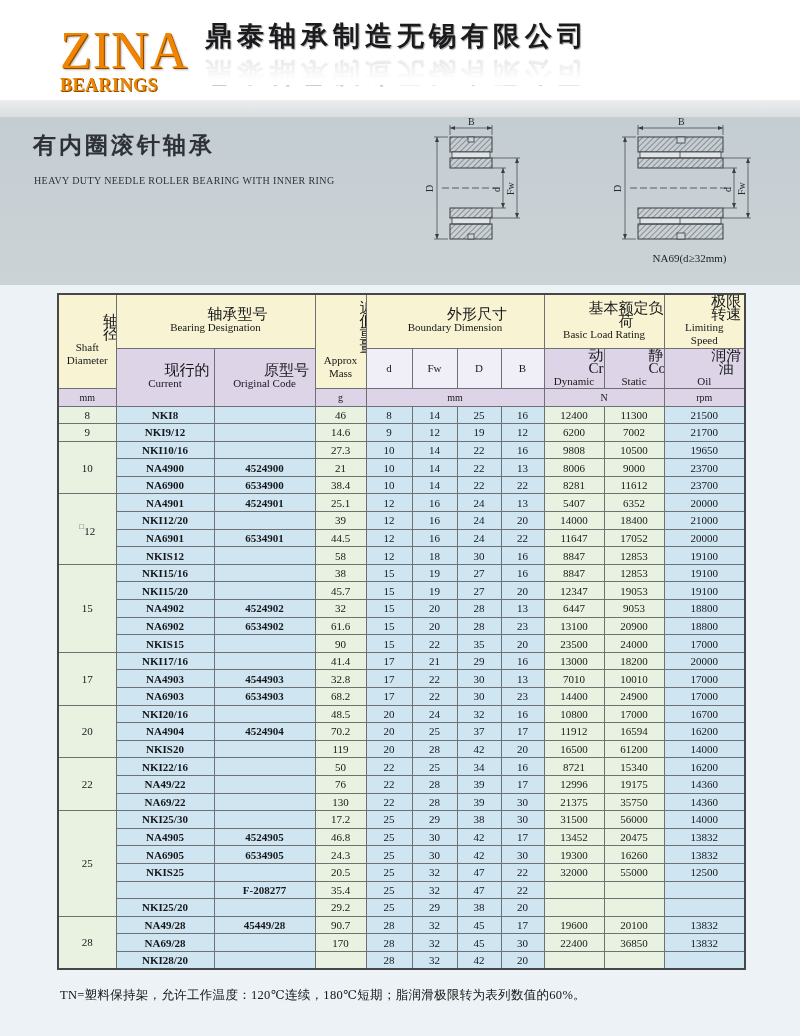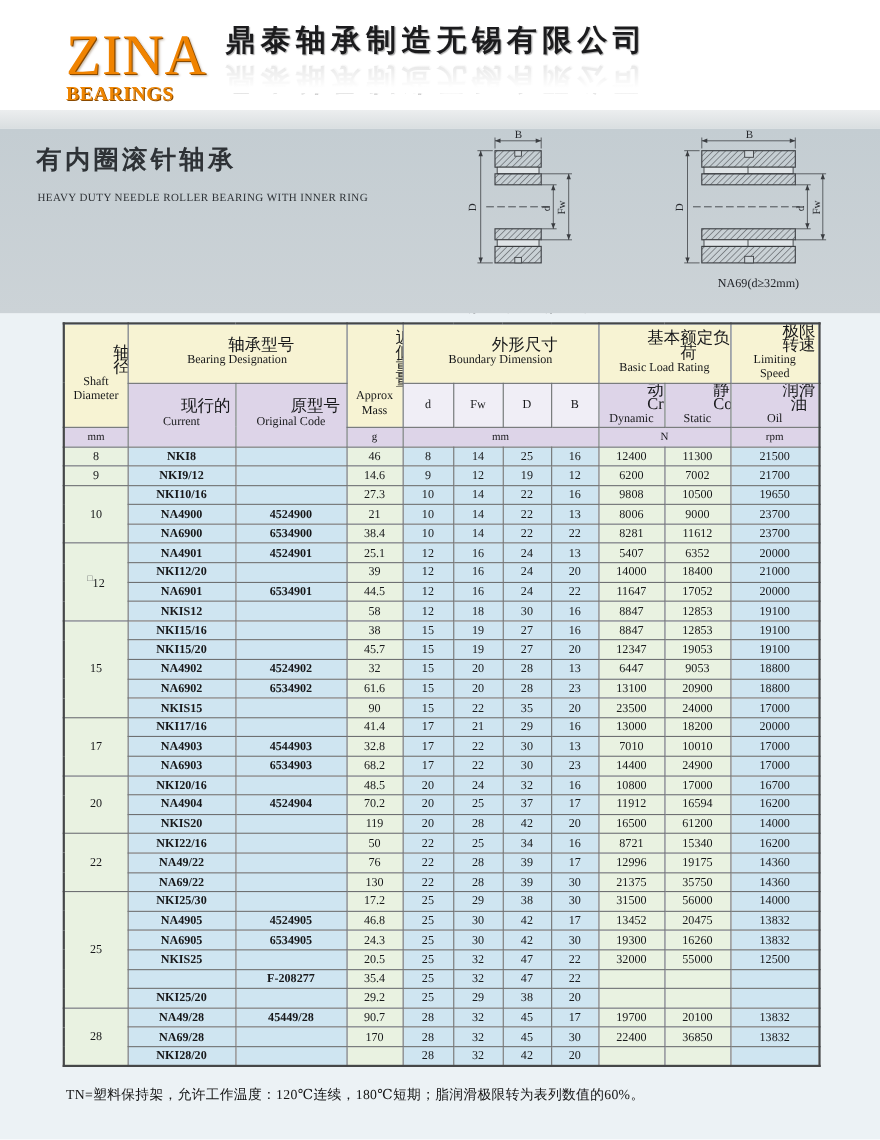--- a/index.html
+++ b/index.html
@@ -633,21 +633,21 @@
           </tr>
           <tr class="group-start">
             <td class="c-shaft" rowspan="3">28</td>
             <td class="c-cur">NA49/28</td>
             <td class="c-orig">45449/28</td>
             <td class="c-mass">90.7</td>
             <td class="c-dim">28</td>
             <td class="c-dim">32</td>
             <td class="c-dim">45</td>
             <td class="c-dim">17</td>
-            <td class="c-load">19700</td>
+            <td class="c-load">19600</td>
             <td class="c-load">20100</td>
             <td class="c-oil">13832</td>
           </tr>
           <tr>
             <td class="c-cur">NA69/28</td>
             <td class="c-orig"></td>
             <td class="c-mass">170</td>
             <td class="c-dim">28</td>
             <td class="c-dim">32</td>
             <td class="c-dim">45</td>

